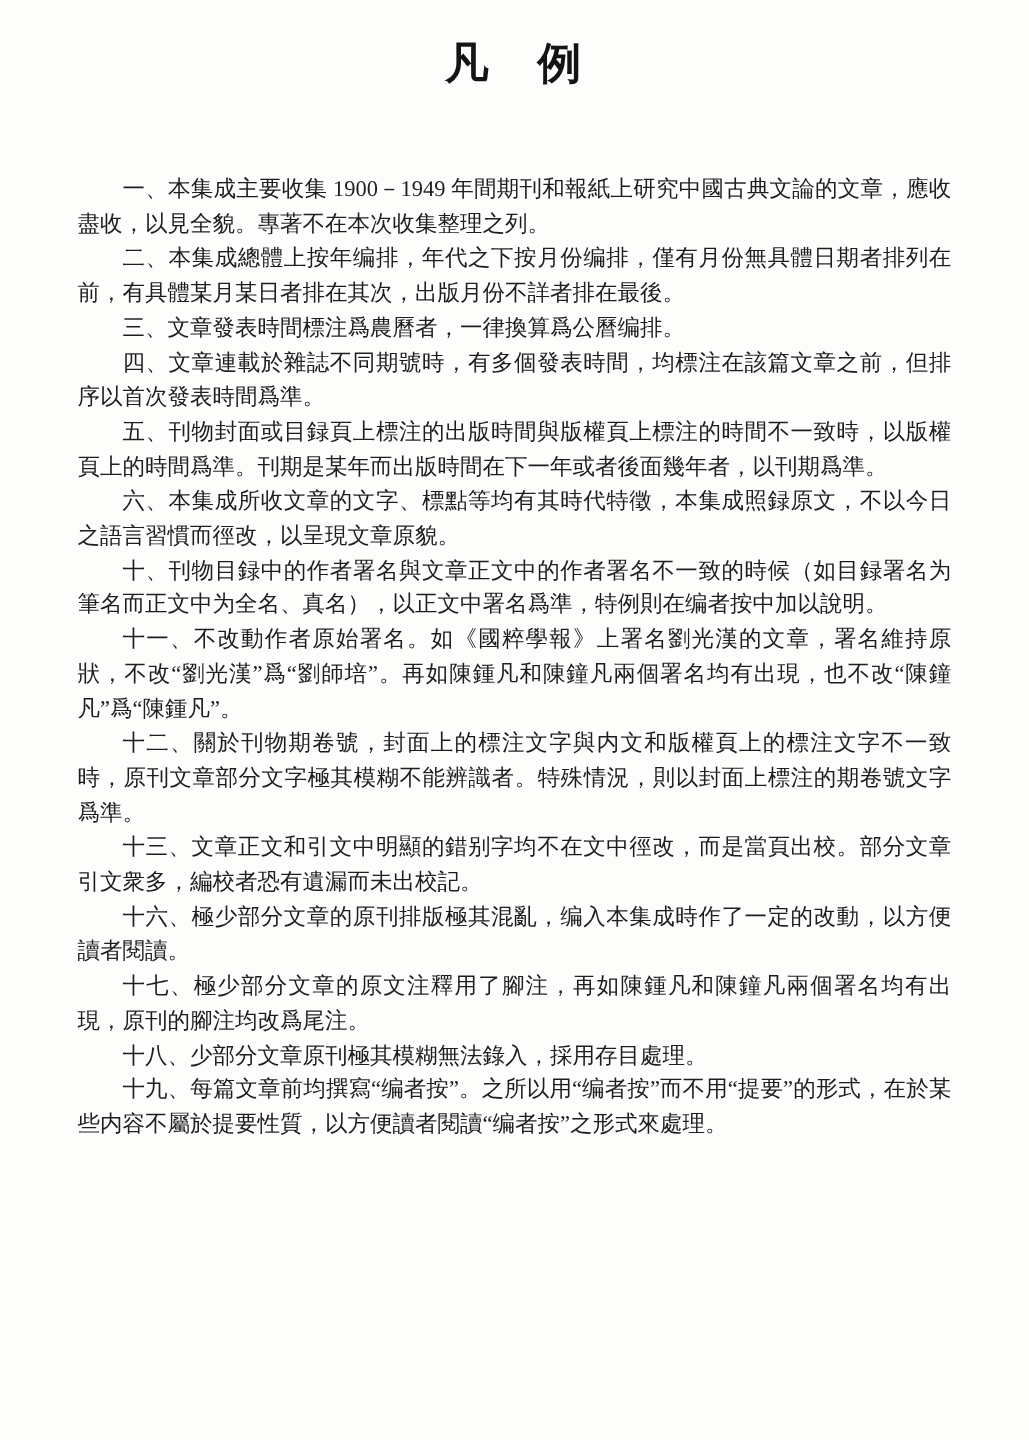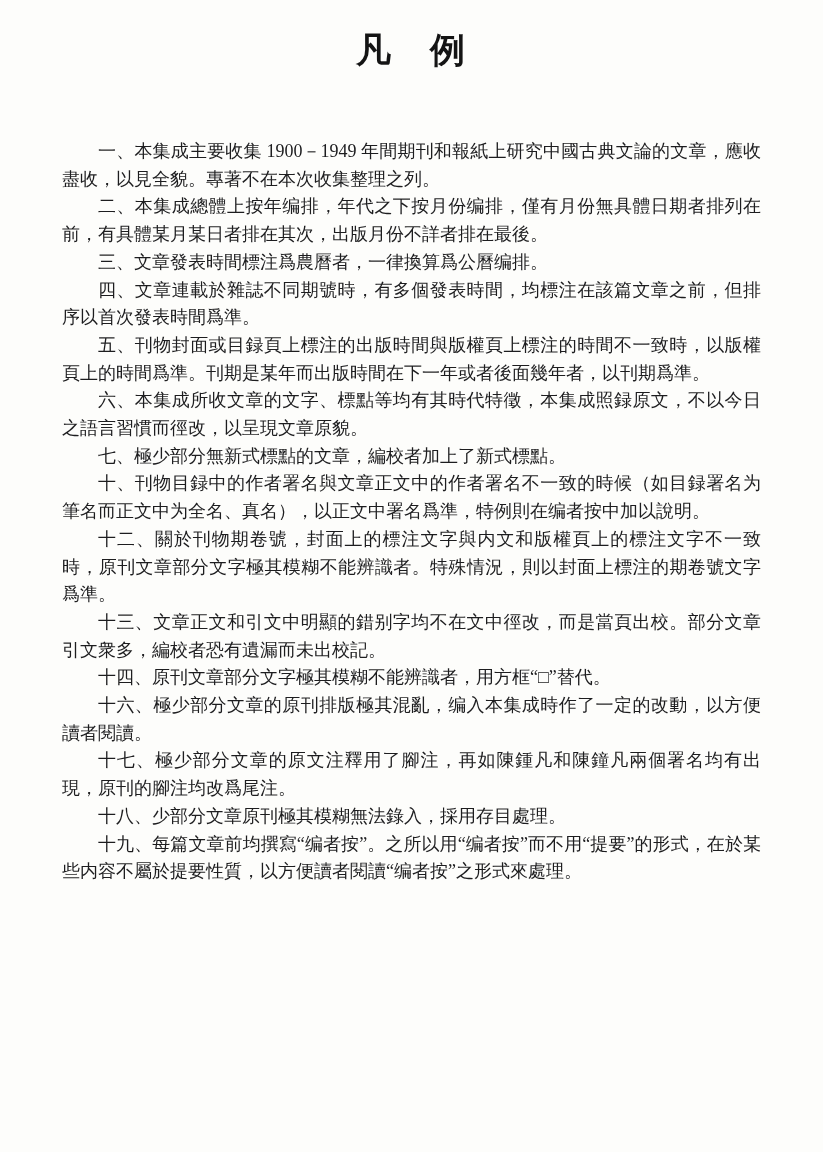--- a/index.html
+++ b/index.html
@@ -45,23 +45,22 @@
 
 <div class="page">
   <h1 class="doc-title">凡　例</h1>
   <div class="notes">
     <p>一、本集成主要收集 1900－1949 年間期刊和報紙上研究中國古典文論的文章，應收盡收，以見全貌。專著不在本次收集整理之列。</p>
     <p>二、本集成總體上按年编排，年代之下按月份编排，僅有月份無具體日期者排列在前，有具體某月某日者排在其次，出版月份不詳者排在最後。</p>
     <p>三、文章發表時間標注爲農曆者，一律換算爲公曆编排。</p>
     <p>四、文章連載於雜誌不同期號時，有多個發表時間，均標注在該篇文章之前，但排序以首次發表時間爲準。</p>
     <p>五、刊物封面或目録頁上標注的出版時間與版權頁上標注的時間不一致時，以版權頁上的時間爲準。刊期是某年而出版時間在下一年或者後面幾年者，以刊期爲準。</p>
     <p>六、本集成所收文章的文字、標點等均有其時代特徵，本集成照録原文，不以今日之語言習慣而徑改，以呈現文章原貌。</p>
-    <p>七、極少部分無新式標點的文章，編校者加上了新式標點。</p>
     <p>十、刊物目録中的作者署名與文章正文中的作者署名不一致的時候（如目録署名为筆名而正文中为全名、真名），以正文中署名爲準，特例則在编者按中加以說明。</p>
+    <p>十一、不改動作者原始署名。如《國粹學報》上署名劉光漢的文章，署名維持原狀，不改“劉光漢”爲“劉師培”。再如陳鍾凡和陳鐘凡兩個署名均有出現，也不改“陳鐘凡”爲“陳鍾凡”。</p>
     <p>十二、關於刊物期卷號，封面上的標注文字與内文和版權頁上的標注文字不一致時，原刊文章部分文字極其模糊不能辨識者。特殊情況，則以封面上標注的期卷號文字爲準。</p>
     <p>十三、文章正文和引文中明顯的錯别字均不在文中徑改，而是當頁出校。部分文章引文衆多，編校者恐有遺漏而未出校記。</p>
-    <p>十四、原刊文章部分文字極其模糊不能辨識者，用方框“□”替代。</p>
     <p>十六、極少部分文章的原刊排版極其混亂，编入本集成時作了一定的改動，以方便讀者閱讀。</p>
     <p>十七、極少部分文章的原文注釋用了腳注，再如陳鍾凡和陳鐘凡兩個署名均有出現，原刊的腳注均改爲尾注。</p>
     <p>十八、少部分文章原刊極其模糊無法錄入，採用存目處理。</p>
     <p>十九、每篇文章前均撰寫“编者按”。之所以用“编者按”而不用“提要”的形式，在於某些内容不屬於提要性質，以方便讀者閱讀“编者按”之形式來處理。</p>
   </div>
 </div>
 
 </body></html>

